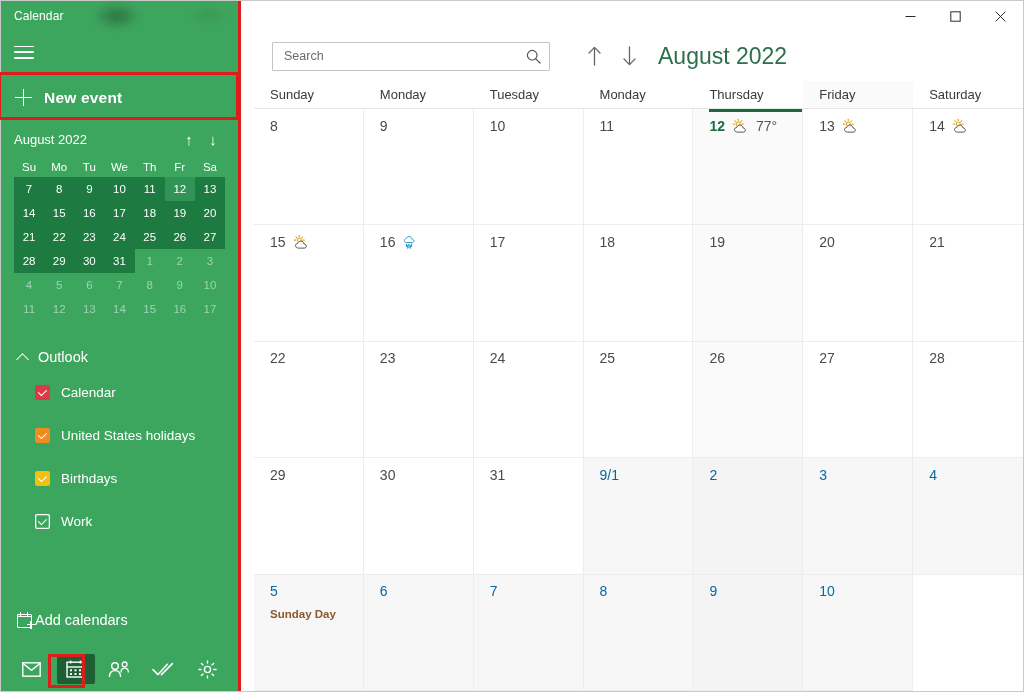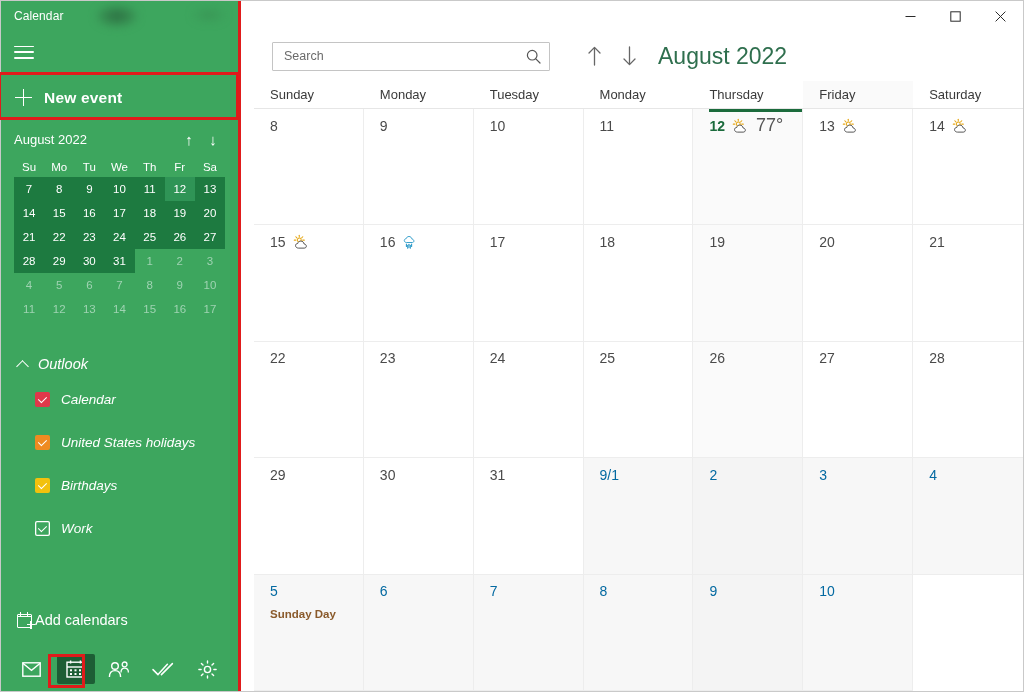--- a/index.html
+++ b/index.html
@@ -122,21 +122,21 @@
     display: flex; align-items: center; justify-content: center;
     font-size: 11.5px; color: #ffffff;
     cursor: pointer;
     position: relative;
   }
   .mini-day.sel { background: #1d7a40; }
   .mini-day.today { background: #2f9456; color: #ffffff; font-weight: normal; box-shadow: inset 0 0 0 1px #2f9456; }
   .mini-day.dim { color: #9fd3b2; }
 
   
-  .accounts { margin-top: 29px; font-style: italic; }
+  .accounts { margin-top: 22px; }
   .acct-head {
     display: flex; align-items: center; gap: 10px;
     padding: 6px 0 6px 16px;
     cursor: pointer;
   }
   .chev-up {
     width: 11px; height: 11px;
     position: relative; flex: 0 0 11px;
   }
   .chev-up::before {
@@ -326,21 +326,21 @@
     color: #0369a1;
   }
   .day-num.current { color: #4a4a4a; }
   .day-num.istoday { color: #1b6b3c; font-weight: bold; }
   .today-bar {
     position: absolute;
     left: 16px; top: 0;
     width: 96px; height: 3px;
     background: #1b6b3c;
   }
-  .temp { font-size: 18px; color: #555; }
+  .temp { font-size: 14px; color: #555; }
   .wx { width: 17px; height: 16px; flex: 0 0 17px; }
   .event-label {
     font-size: 11.5px;
     font-weight: bold;
     color: #8a5a2b;
     margin-top: 7px;
     white-space: nowrap;
   }
   .red-left-edge {
     position: absolute;

